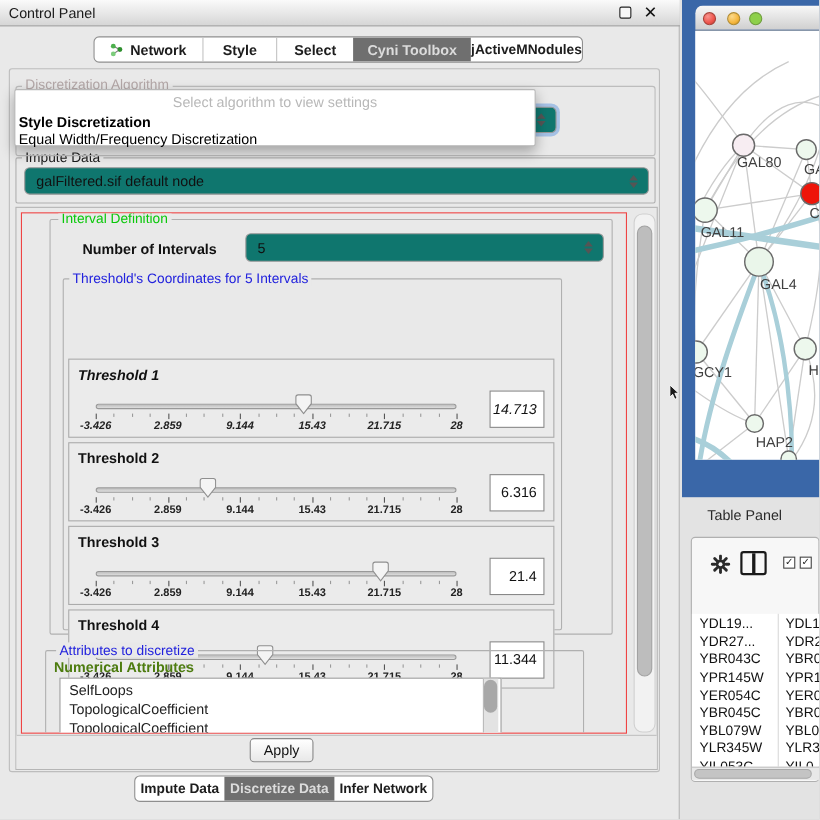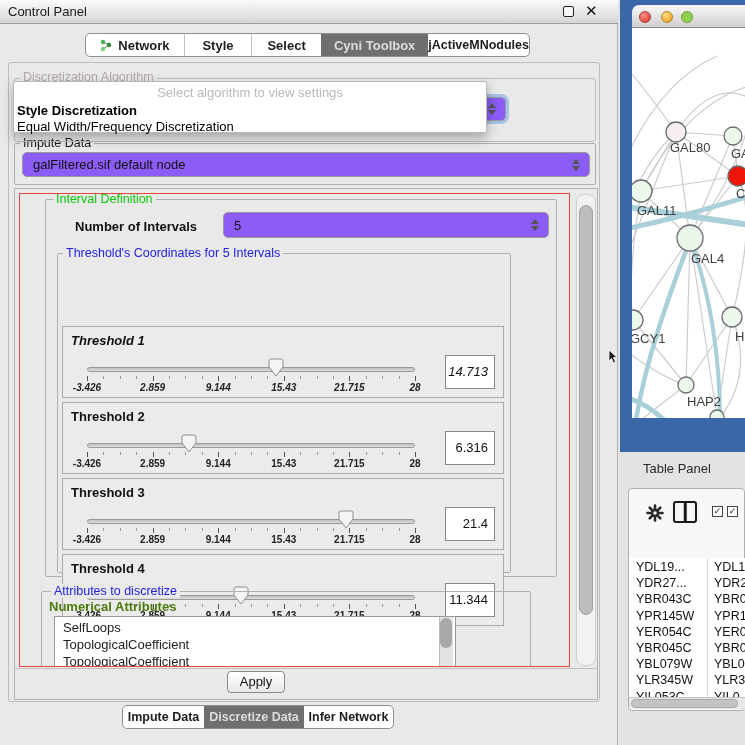--- a/index.html
+++ b/index.html
@@ -27,21 +27,21 @@
   .bottom-tabs{left:122px;top:705px;width:272px;height:24px;}
   .bottom-tabs .seg{font-size:12.5px;}
   .net-icon{width:13px;height:13px;margin-right:5px;}
 
   
   .outer-panel{left:8px;top:62px;width:592px;height:640px;border:1px solid #bdbdbd;border-radius:3px;background:#e9e9e9;}
   .group{border:1px solid #b0b0b0;border-radius:2px;}
   .group-label{position:absolute;background:#e9e9e9;padding:0 3px;font-size:12.5px;white-space:nowrap;}
   .disc-group{left:14px;top:78px;width:582px;height:64px;border:1px solid #bdbdbd;border-radius:3px;z-index:1;}
   .disc-label{left:20px;top:70px;color:#b3a7a7;z-index:2;}
-  .combo{background:#8b5cf6;border:1px solid #9a9a9a;border-radius:5px;font-size:13px;color:#111;}
+  .combo{background:#0f766e;border:1px solid #9a9a9a;border-radius:5px;font-size:13px;color:#111;}
   .combo .val{position:absolute;left:10px;top:0;height:100%;display:flex;align-items:center;white-space:nowrap;}
   .spin{position:absolute;right:9px;top:50%;width:8px;height:12px;transform:translateY(-50%);}
   .spin::before,.spin::after{content:"";position:absolute;left:0;border-left:4px solid transparent;border-right:4px solid transparent;}
   .spin::before{top:0;border-bottom:5px solid #555;}
   .spin::after{bottom:0;border-top:5px solid #555;}
   .disc-combo{left:20px;top:97px;width:486px;height:24px;z-index:2;
     box-shadow:0 0 0 3px rgba(110,160,225,0.55);}
   .algo-popup{left:13px;top:81px;width:474px;height:52px;background:#fff;border:1px solid #b8b8b8;
     border-radius:2px;box-shadow:0 5px 12px rgba(0,0,0,0.30);z-index:30;}
   .popup-hint{left:0;top:3px;width:100%;text-align:center;font-size:13px;color:#b8b8b8;}

